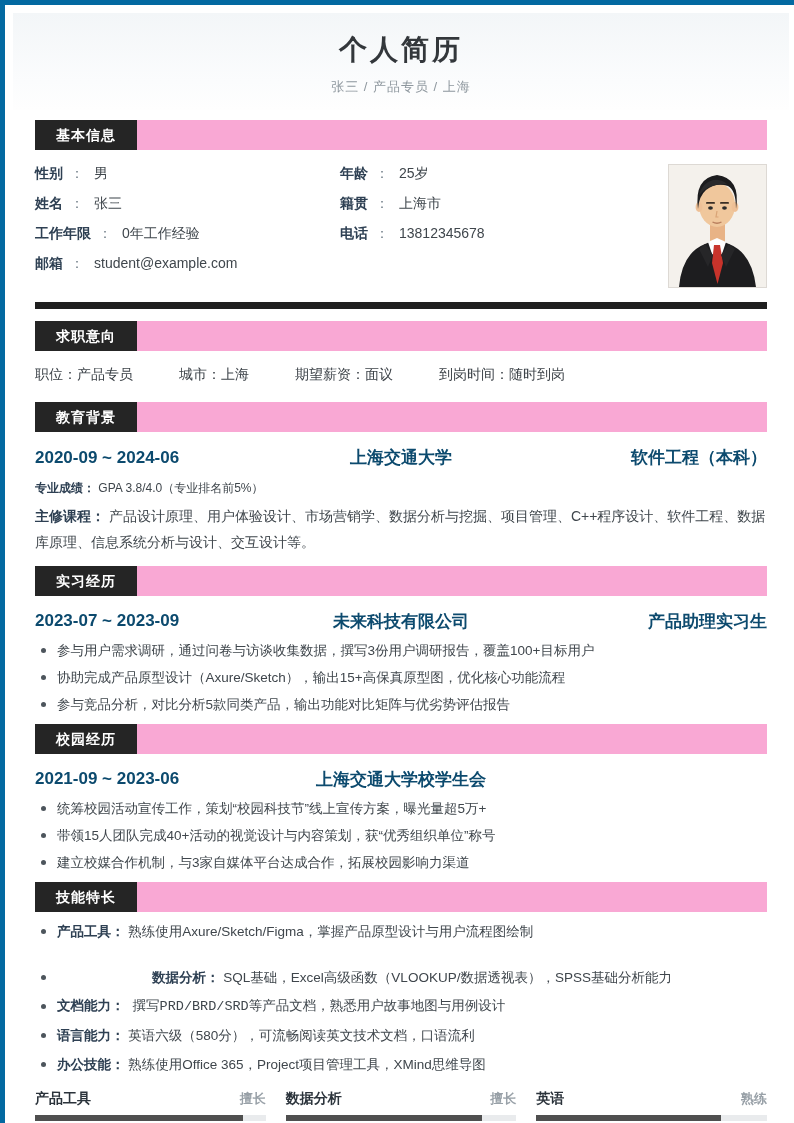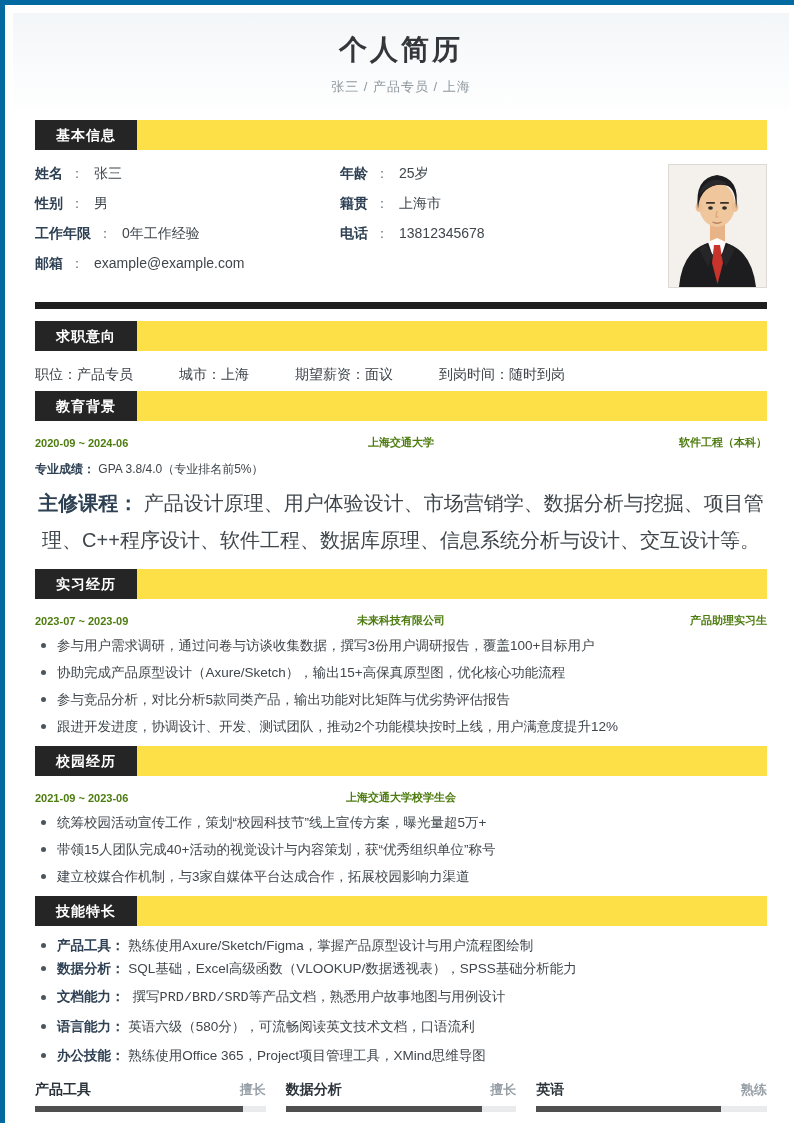--- a/index.html
+++ b/index.html
@@ -12,21 +12,21 @@
 
   
   .resume-header {
     margin:8px 8px 0 8px; padding:18px 0 14px 0; text-align:center;
     background:linear-gradient(180deg,#f3f6f8 0%,#fbfcfd 70%,#fefefe 100%);
   }
   .resume-title { font-size:28px; font-weight:bold; color:#33373b; letter-spacing:3px; }
   .resume-subtitle { margin-top:9px; font-size:13px; color:#8e979e; letter-spacing:1px; }
 
   
-  .section-bar { display:flex; height:30px; background:#fde047; margin-top:10px; }
+  .section-bar { display:flex; height:30px; background:#f9a8d4; margin-top:10px; }
   .section-tab {
     background:#252525; color:#fff; font-size:14px; font-weight:bold;
     line-height:30px; padding:0 21px; letter-spacing:1px; white-space:nowrap;
   }
 
   
   .info-wrap { position:relative; margin-top:14px; min-height:126px; }
   .info-cols { display:flex; }
   .info-col-left { width:305px; }
   .info-col-right { width:310px; }
@@ -40,26 +40,26 @@
   }
 
   .divider { height:7px; background:#1f1f1f; margin-top:12px; }
 
   
   .intent-row { display:flex; gap:46px; margin-top:13px; font-size:14px; color:#3c4248; height:20px; line-height:20px;}
 
   
   .entry-head {
     display:grid; grid-template-columns:1fr auto 1fr; align-items:center;
-    margin-top:14px; font-size:11px; font-weight:bold; color:#4d7c0f;
+    margin-top:14px; font-size:17px; font-weight:bold; color:#0c4a6e;
   }
   .entry-head .right { text-align:right; }
 
   .line-item { margin-top:10px; font-size:12px; color:#3f464c; line-height:1.5; }
-  .para { margin-top:7px; font-size:20px; color:#3f464c; line-height:1.85;text-align:center; }
+  .para { margin-top:7px; font-size:14px; color:#3f464c; line-height:1.85; }
 
   
   ul.bullets { list-style:none; margin:6px 0 0 0; padding:0; }
   ul.bullets li {
     position:relative; padding-left:22px; margin-top:8px;
     font-size:13.5px; color:#3f464c; line-height:19px;
   }
   ul.bullets li::before {
     content:""; position:absolute; left:6px; top:7px;
     width:5px; height:5px; border-radius:50%; background:#4d555c;
@@ -87,30 +87,30 @@
   <div class="content">
 
     <div class="section-bar">
       <div class="section-tab">基本信息</div>
     </div>
 
     <div class="info-wrap">
       <div class="info-cols">
         <div class="info-col-left">
             <div class="info-row">
+            <span class="f-label">性别</span><span class="f-colon">：</span><span class="f-value">男</span>
+          </div>
+            <div class="info-row">
             <span class="f-label">姓名</span><span class="f-colon">：</span><span class="f-value">张三</span>
           </div>
             <div class="info-row">
-            <span class="f-label">性别</span><span class="f-colon">：</span><span class="f-value">男</span>
-          </div>
-            <div class="info-row">
             <span class="f-label">工作年限</span><span class="f-colon">：</span><span class="f-value">0年工作经验</span>
           </div>
             <div class="info-row">
-            <span class="f-label">邮箱</span><span class="f-colon">：</span><span class="f-value">example@example.com</span>
+            <span class="f-label">邮箱</span><span class="f-colon">：</span><span class="f-value">student@example.com</span>
           </div>
           </div>
         <div class="info-col-right">
             <div class="info-row">
             <span class="f-label">年龄</span><span class="f-colon">：</span><span class="f-value">25岁</span>
           </div>
             <div class="info-row">
             <span class="f-label">籍贯</span><span class="f-colon">：</span><span class="f-value">上海市</span>
           </div>
             <div class="info-row">
@@ -159,21 +159,21 @@
     <div class="section-bar" style="margin-top:12px;">
       <div class="section-tab">求职意向</div>
     </div>
     <div class="intent-row">
         <span>职位：产品专员</span>
         <span>城市：上海</span>
         <span>期望薪资：面议</span>
         <span>到岗时间：随时到岗</span>
       </div>
 
-    <div class="section-bar" style="margin-top:7px;">
+    <div class="section-bar" style="margin-top:18px;">
       <div class="section-tab">教育背景</div>
     </div>
     <div class="entry-head">
       <span>2020-09 ~ 2024-06</span>
       <span>上海交通大学</span>
       <span class="right">软件工程（本科）</span>
     </div>
     <div class="line-item">
       <span class="f-label">专业成绩</span><span class="f-label">：</span>
       <span>GPA 3.8/4.0（专业排名前5%）</span>
@@ -188,21 +188,20 @@
     </div>
     <div class="entry-head">
       <span>2023-07 ~ 2023-09</span>
       <span>未来科技有限公司</span>
       <span class="right">产品助理实习生</span>
     </div>
     <ul class="bullets">
         <li><span>参与用户需求调研，通过问卷与访谈收集数据，撰写3份用户调研报告，覆盖100+目标用户</span></li>
         <li><span>协助完成产品原型设计（Axure/Sketch），输出15+高保真原型图，优化核心功能流程</span></li>
         <li><span>参与竞品分析，对比分析5款同类产品，输出功能对比矩阵与优劣势评估报告</span></li>
-        <li><span>跟进开发进度，协调设计、开发、测试团队，推动2个功能模块按时上线，用户满意度提升12%</span></li>
       </ul>
 
     <div class="section-bar">
       <div class="section-tab">校园经历</div>
     </div>
     <div class="entry-head">
       <span>2021-09 ~ 2023-06</span>
       <span>上海交通大学校学生会</span>
       <span class="right"></span>
     </div>
@@ -213,21 +212,21 @@
       </ul>
 
     <div class="section-bar">
       <div class="section-tab">技能特长</div>
     </div>
     <ul class="bullets" style="margin-top:10px;">
         <li style="margin-top:10px;">
         <span class="f-label">产品工具</span><span class="f-label">：</span>
         <span>熟练使用Axure/Sketch/Figma，掌握产品原型设计与用户流程图绘制</span>
       </li>
-        <li style="margin-top:4px;">
+        <li style="margin-top:27px;text-align:center;">
         <span class="f-label">数据分析</span><span class="f-label">：</span>
         <span>SQL基础，Excel高级函数（VLOOKUP/数据透视表），SPSS基础分析能力</span>
       </li>
         <li style="margin-top:10px;font-family:Liberation Mono, monospace;">
         <span class="f-label">文档能力</span><span class="f-label">：</span>
         <span>撰写PRD/BRD/SRD等产品文档，熟悉用户故事地图与用例设计</span>
       </li>
         <li style="margin-top:10px;">
         <span class="f-label">语言能力</span><span class="f-label">：</span>
         <span>英语六级（580分），可流畅阅读英文技术文档，口语流利</span>

